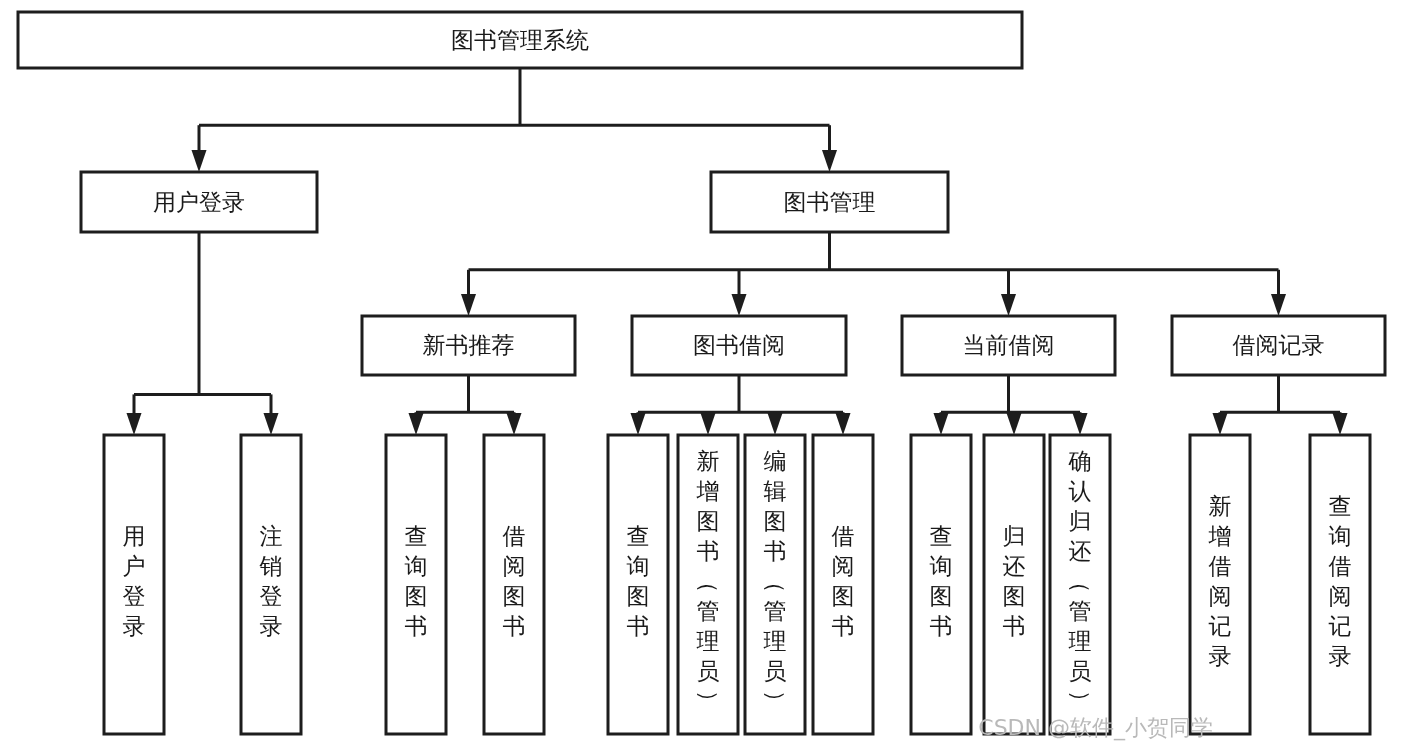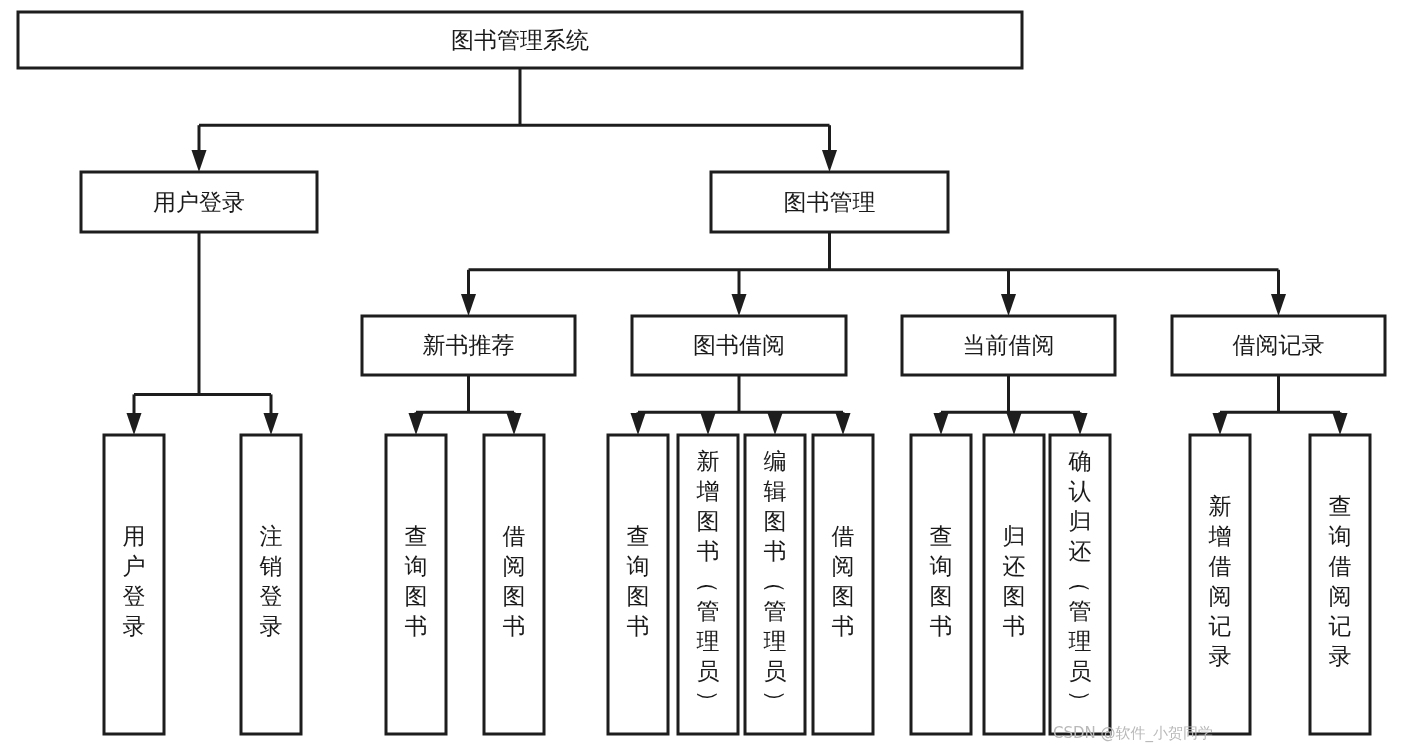--- a/index.html
+++ b/index.html
@@ -52,21 +52,21 @@
   }
   .arrow-head {
     fill: #1d1d1d;
     stroke: none;
   }
   .watermark {
     position: absolute;
     right: 10px;
     bottom: 4px;
     font-family: "DejaVu Sans", "Liberation Sans", sans-serif;
-    font-size: 15px;
+    font-size: 22px;
     color: #b9b9b9;
     white-space: nowrap;
     user-select: none;
   }
 </style>
 </head>
 <body>
 
 <div id="diagram-root">
   <svg class="flow" viewBox="0 0 1405 747" xmlns="http://www.w3.org/2000/svg">

